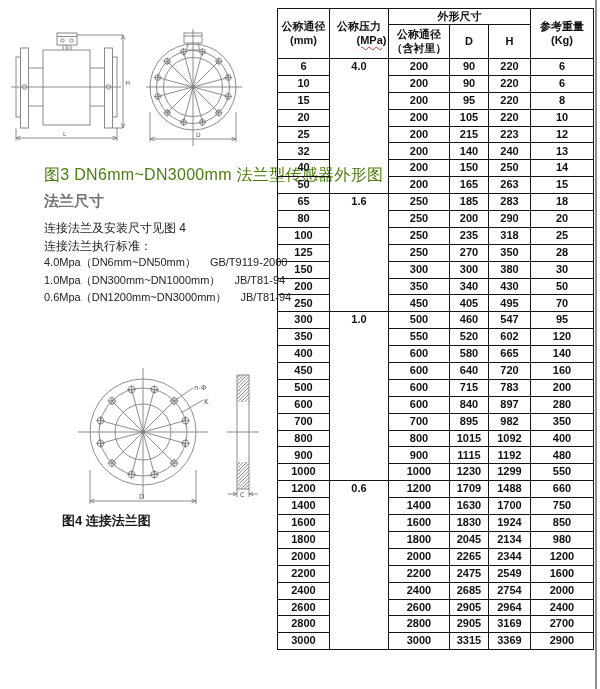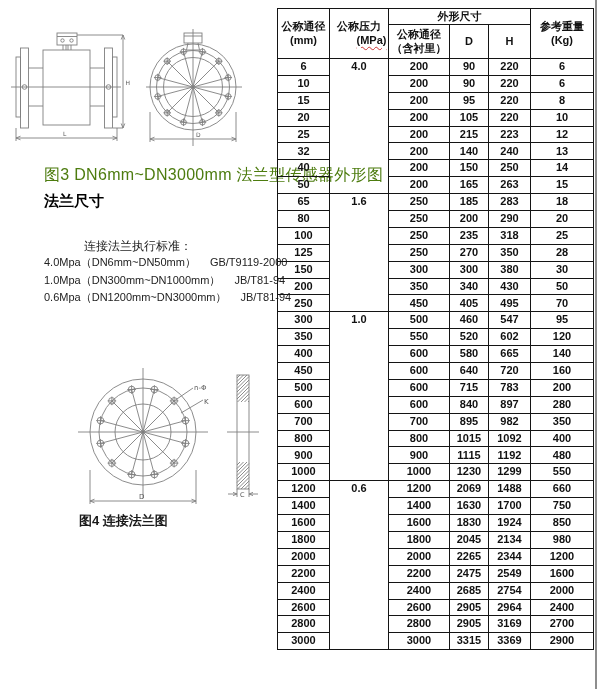--- a/index.html
+++ b/index.html
@@ -5,27 +5,27 @@
   html,body{margin:0;padding:0;background:#fff;}
   .page{
     position:relative;width:600px;height:689px;background:#ffffff;overflow:hidden;
     font-family:"Liberation Sans","DejaVu Sans",sans-serif;color:#1c1c1c;
   }
   .abs{position:absolute;}
   svg{position:absolute;overflow:visible;}
   svg line,svg rect,svg circle,svg path{stroke:#7f7f7f;fill:none;stroke-width:0.9;}
   svg text{stroke:none;fill:#5a5a5a;font-family:"DejaVu Sans",sans-serif;}
   .fig3-caption{left:44px;top:165px;font-size:16px;letter-spacing:0.3px;color:#4d7c0f;}
-  .flange-heading{left:44px;top:192px;font-size:15px;font-weight:bold;color:#000000;}
+  .flange-heading{left:44px;top:192px;font-size:15px;font-weight:bold;color:#737373;}
   .flange-line1{left:44px;top:220px;font-size:12px;color:#222;}
-  .flange-line2{left:44px;top:238px;font-size:12px;color:#222;margin-left:40px;}
+  .flange-line2{left:44px;top:238px;font-size:12px;color:#222;}
   .standards{left:44px;top:254px;font-size:11px;color:#222;}
   .standard-line{height:17.6px;line-height:17.6px;white-space:nowrap;}
   .standard-code{margin-left:14px;margin-top:36px;}
-  .fig4-caption{left:62px;top:512px;font-size:13px;font-weight:600;color:#1a1a1a;margin-left:17px;}
+  .fig4-caption{left:62px;top:512px;font-size:13px;font-weight:600;color:#1a1a1a;}
   .page-edge-line{left:595px;top:0;width:2px;height:689px;background:#8d8d8d;}
   
   .doc-table{position:absolute;left:277px;top:8px;border-collapse:collapse;table-layout:fixed;}
   .doc-table th,.doc-table td{
     border:1.5px solid #141414;text-align:center;vertical-align:middle;
     font-size:11px;font-weight:bold;color:#111;padding:0;line-height:1.25;
     overflow:hidden;white-space:nowrap;
   }
   .doc-table thead tr.h1 th{height:15px;}
   .doc-table thead tr.h2 th{height:33px;}
@@ -139,20 +139,21 @@
     <line x1="150" y1="112" x2="150" y2="142" stroke-width="0.6"></line>
     <line x1="236" y1="112" x2="236" y2="142" stroke-width="0.6"></line>
     <line x1="150" y1="139" x2="236" y2="139" stroke-width="0.6"></line>
     <path d="M150,139 l4.5,-1.8 M150,139 l4.5,1.8 M236,139 l-4.5,-1.8 M236,139 l-4.5,1.8" stroke-width="0.6"></path>
     <text x="196" y="137" font-size="6">D</text>
   </svg>
 
   <div class="abs fig3-caption">图3    DN6mm~DN3000mm 法兰型传感器外形图</div>
 
   <div class="abs flange-heading">法兰尺寸</div>
+  <div class="abs flange-line1">连接法兰及安装尺寸见图 4</div>
   <div class="abs flange-line2">连接法兰执行标准：</div>
   <div class="abs standards">
     <div class="standard-line"><span>4.0Mpa（DN6mm~DN50mm）</span><span class="standard-code">GB/T9119-2000</span></div>
     <div class="standard-line"><span>1.0Mpa（DN300mm~DN1000mm）</span><span class="standard-code">JB/T81-94</span></div>
     <div class="standard-line"><span>0.6Mpa（DN1200mm~DN3000mm）</span><span class="standard-code">JB/T81-94</span></div>
   </div>
 
   <svg class="abs" style="left:0;top:362px;width:275px;height:150px" viewBox="0 0 275 150">
     <line x1="78" y1="70" x2="208" y2="70" stroke-width="0.6"></line>
     <line x1="143" y1="6" x2="143" y2="136" stroke-width="0.6"></line>
@@ -469,21 +470,21 @@
           <td>1000</td>
           <td>1000</td>
           <td>1230</td>
           <td>1299</td>
           <td>550</td>
         </tr>
         <tr>
           <td>1200</td>
           <td class="pressure-cell" rowspan="10">0.6</td>
           <td>1200</td>
-          <td>2069</td>
+          <td>1709</td>
           <td>1488</td>
           <td>660</td>
         </tr>
         <tr>
           <td>1400</td>
           <td>1400</td>
           <td>1630</td>
           <td>1700</td>
           <td>750</td>
         </tr>

